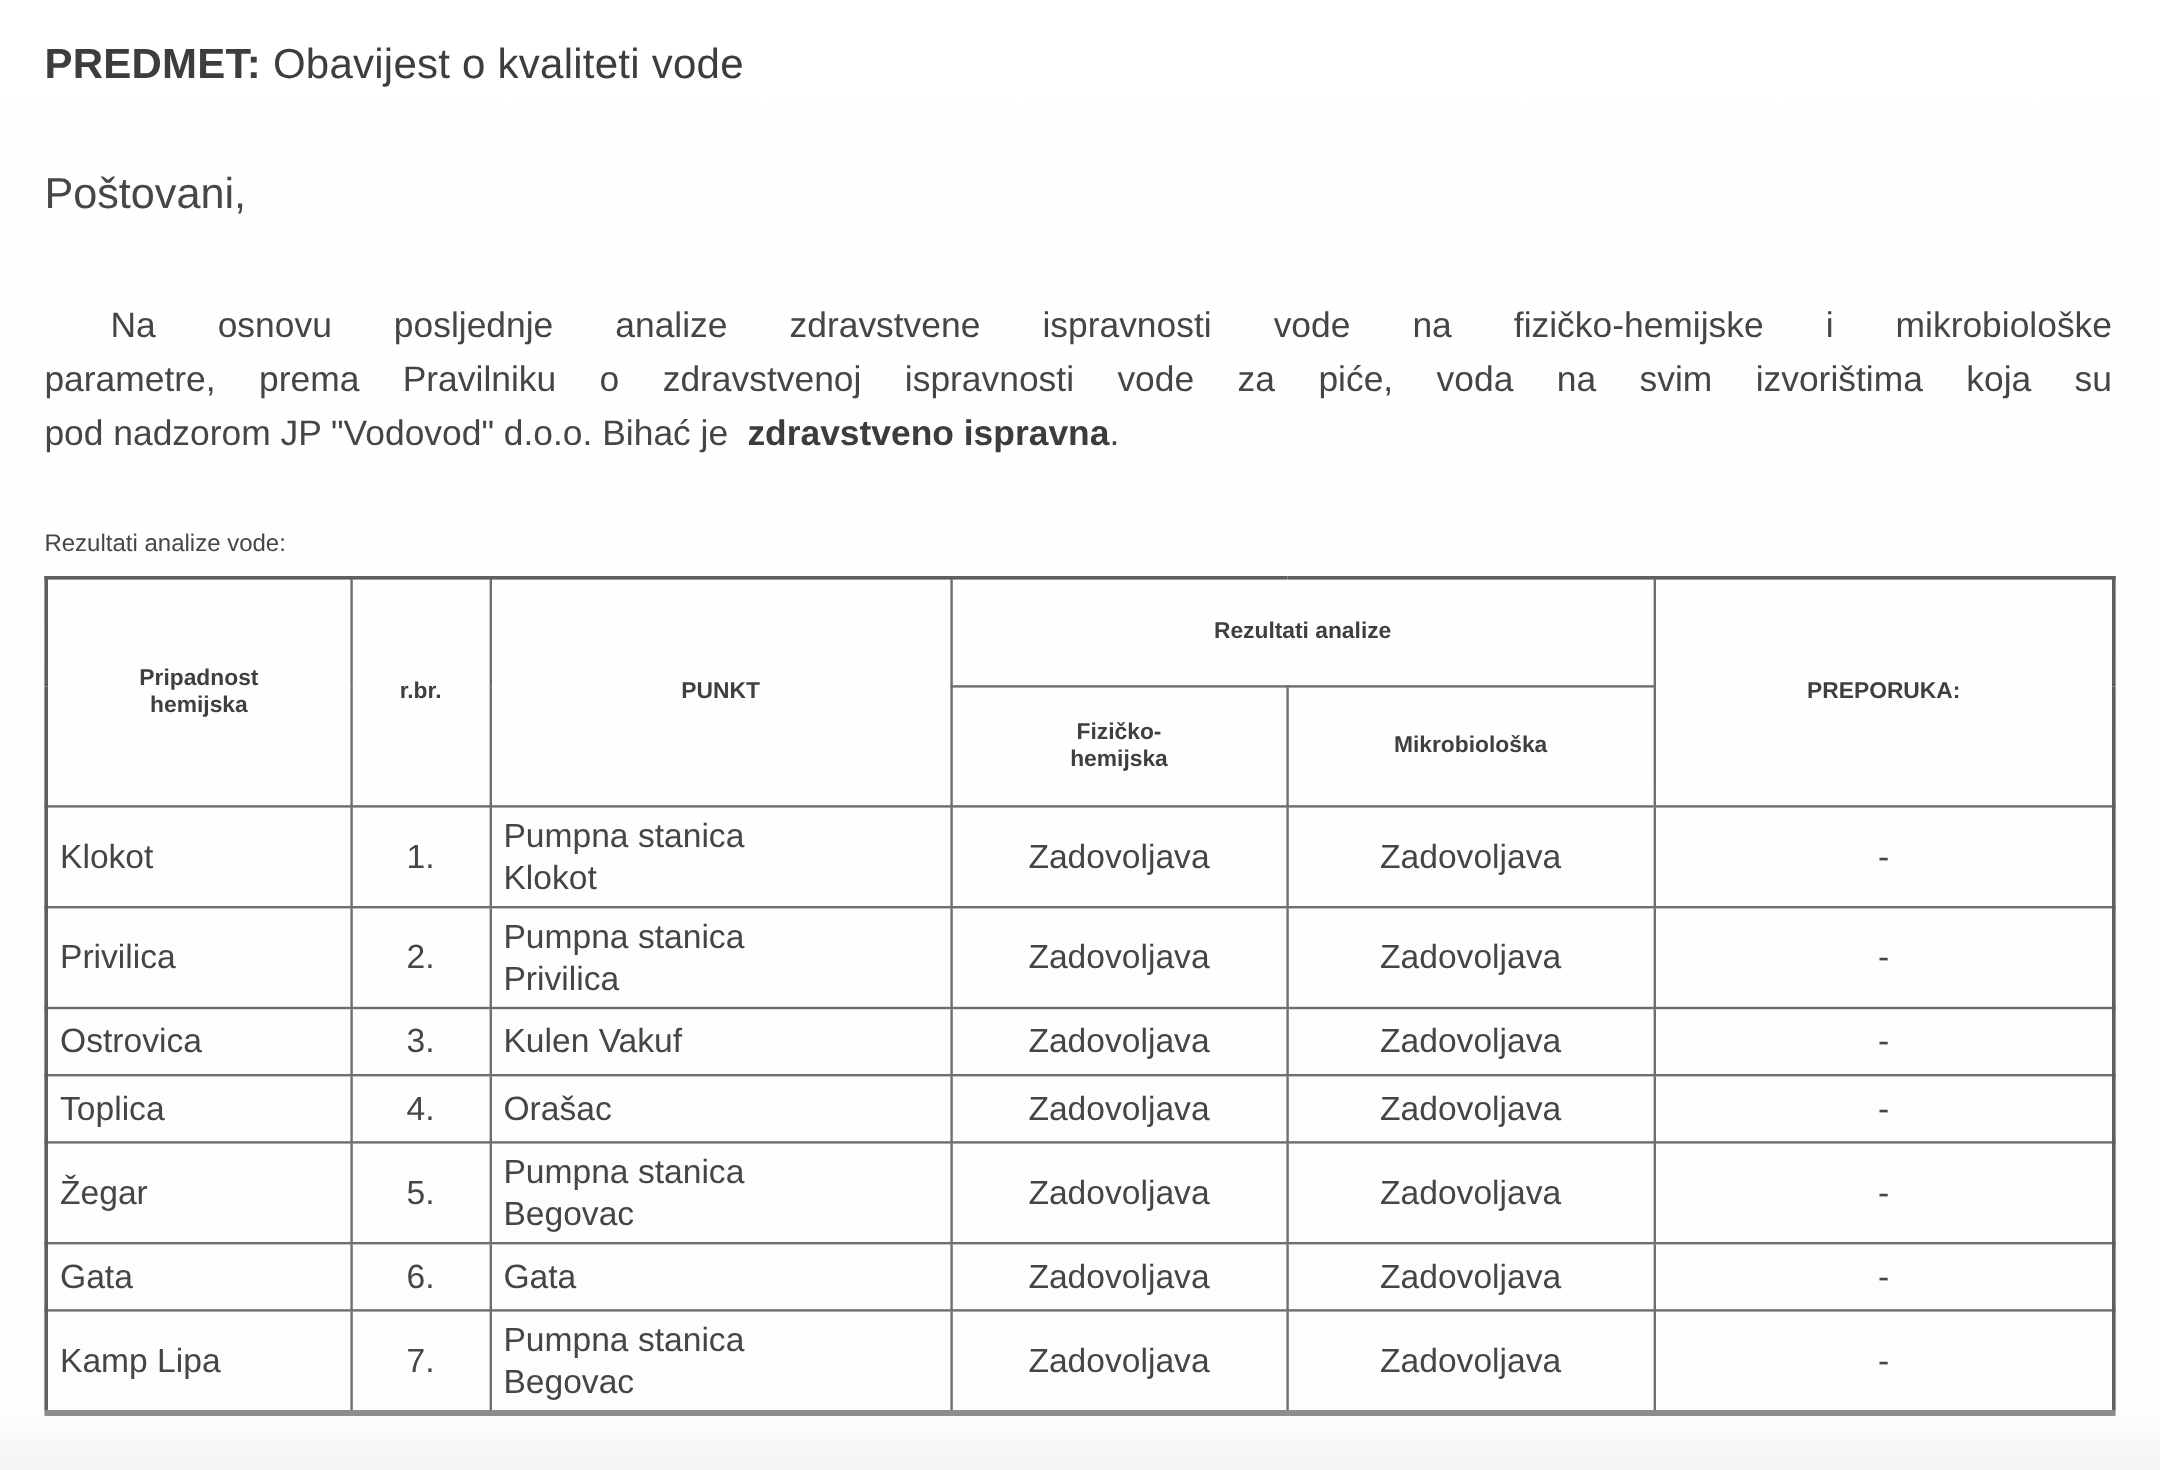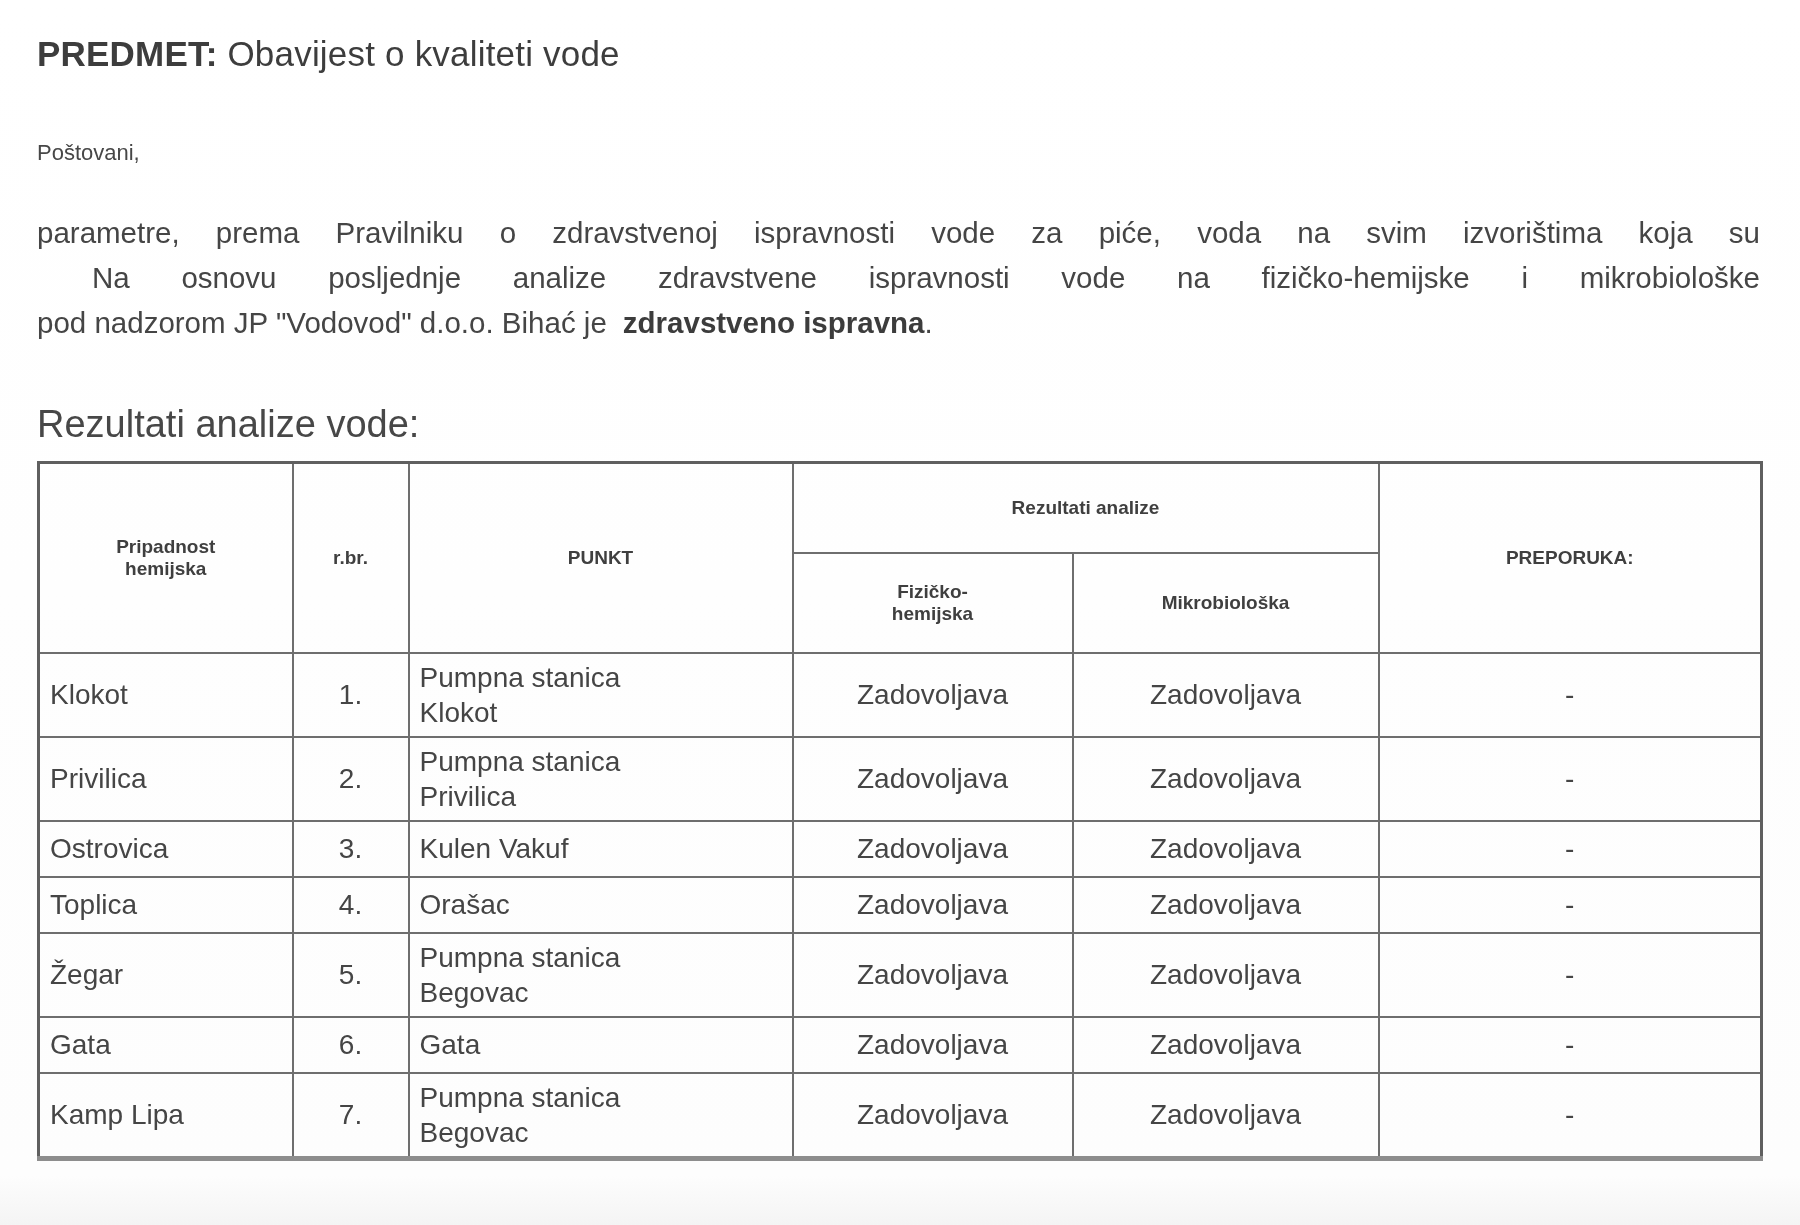--- a/index.html
+++ b/index.html
@@ -25,23 +25,23 @@
     font-size: 35px;
     letter-spacing: 0.2px;
     color: #3d3d3d;
     margin: 0 0 66px 0;
     white-space: nowrap;
   }
   .subject-line .subject-label {
     font-weight: 700;
   }
   .salutation {
-    font-size: 22px;
+    font-size: 36px;
     color: #474747;
-    margin: 0 0 44px 0;
+    margin: 0 0 67px 0;
   }
   .notice-paragraph {
     font-size: 29.5px;
     line-height: 45px;
     color: #454545;
     margin: 0 0 58px 0;
     width: 1723px;
   }
   .pline {
     display: block;
@@ -52,21 +52,21 @@
   }
   .indent {
     text-indent: 55px;
   }
   .bold-phrase {
     font-weight: 700;
     color: #3c3c3c;
     margin-left: 16px;
   }
   .table-caption {
-    font-size: 38px;
+    font-size: 20px;
     color: #474747;
     margin: 0 0 15px 0;
   }
   table.results {
     width: 1723px;
     border-collapse: collapse;
     table-layout: fixed;
     font-size: 28px;
     color: #454545;
     border: 3px solid #5f5f5f;
@@ -102,22 +102,22 @@
 <div class="page">
 
   <div class="subject-line">
     <span class="subject-label">PREDMET:</span>
     <span>Obavijest o kvaliteti vode</span>
   </div>
 
   <div class="salutation">Poštovani,</div>
 
   <p class="notice-paragraph">
+    <span class="pline jall indent">Na osnovu posljednje analize zdravstvene ispravnosti vode na fizičko-hemijske i mikrobiološke</span>
     <span class="pline jall">parametre, prema Pravilniku o zdravstvenoj ispravnosti vode za piće, voda na svim izvorištima koja su</span>
-    <span class="pline jall indent">Na osnovu posljednje analize zdravstvene ispravnosti vode na fizičko-hemijske i mikrobiološke</span>
     <span class="pline"><span>pod nadzorom JP "Vodovod" d.o.o. Bihać je</span><b class="bold-phrase">zdravstveno ispravna</b><span>.</span></span>
   </p>
 
   <div class="table-caption">Rezultati analize vode:</div>
 
   <table class="results">
     <colgroup>
       <col style="width:254px">
       <col style="width:116px">
       <col style="width:384px">

